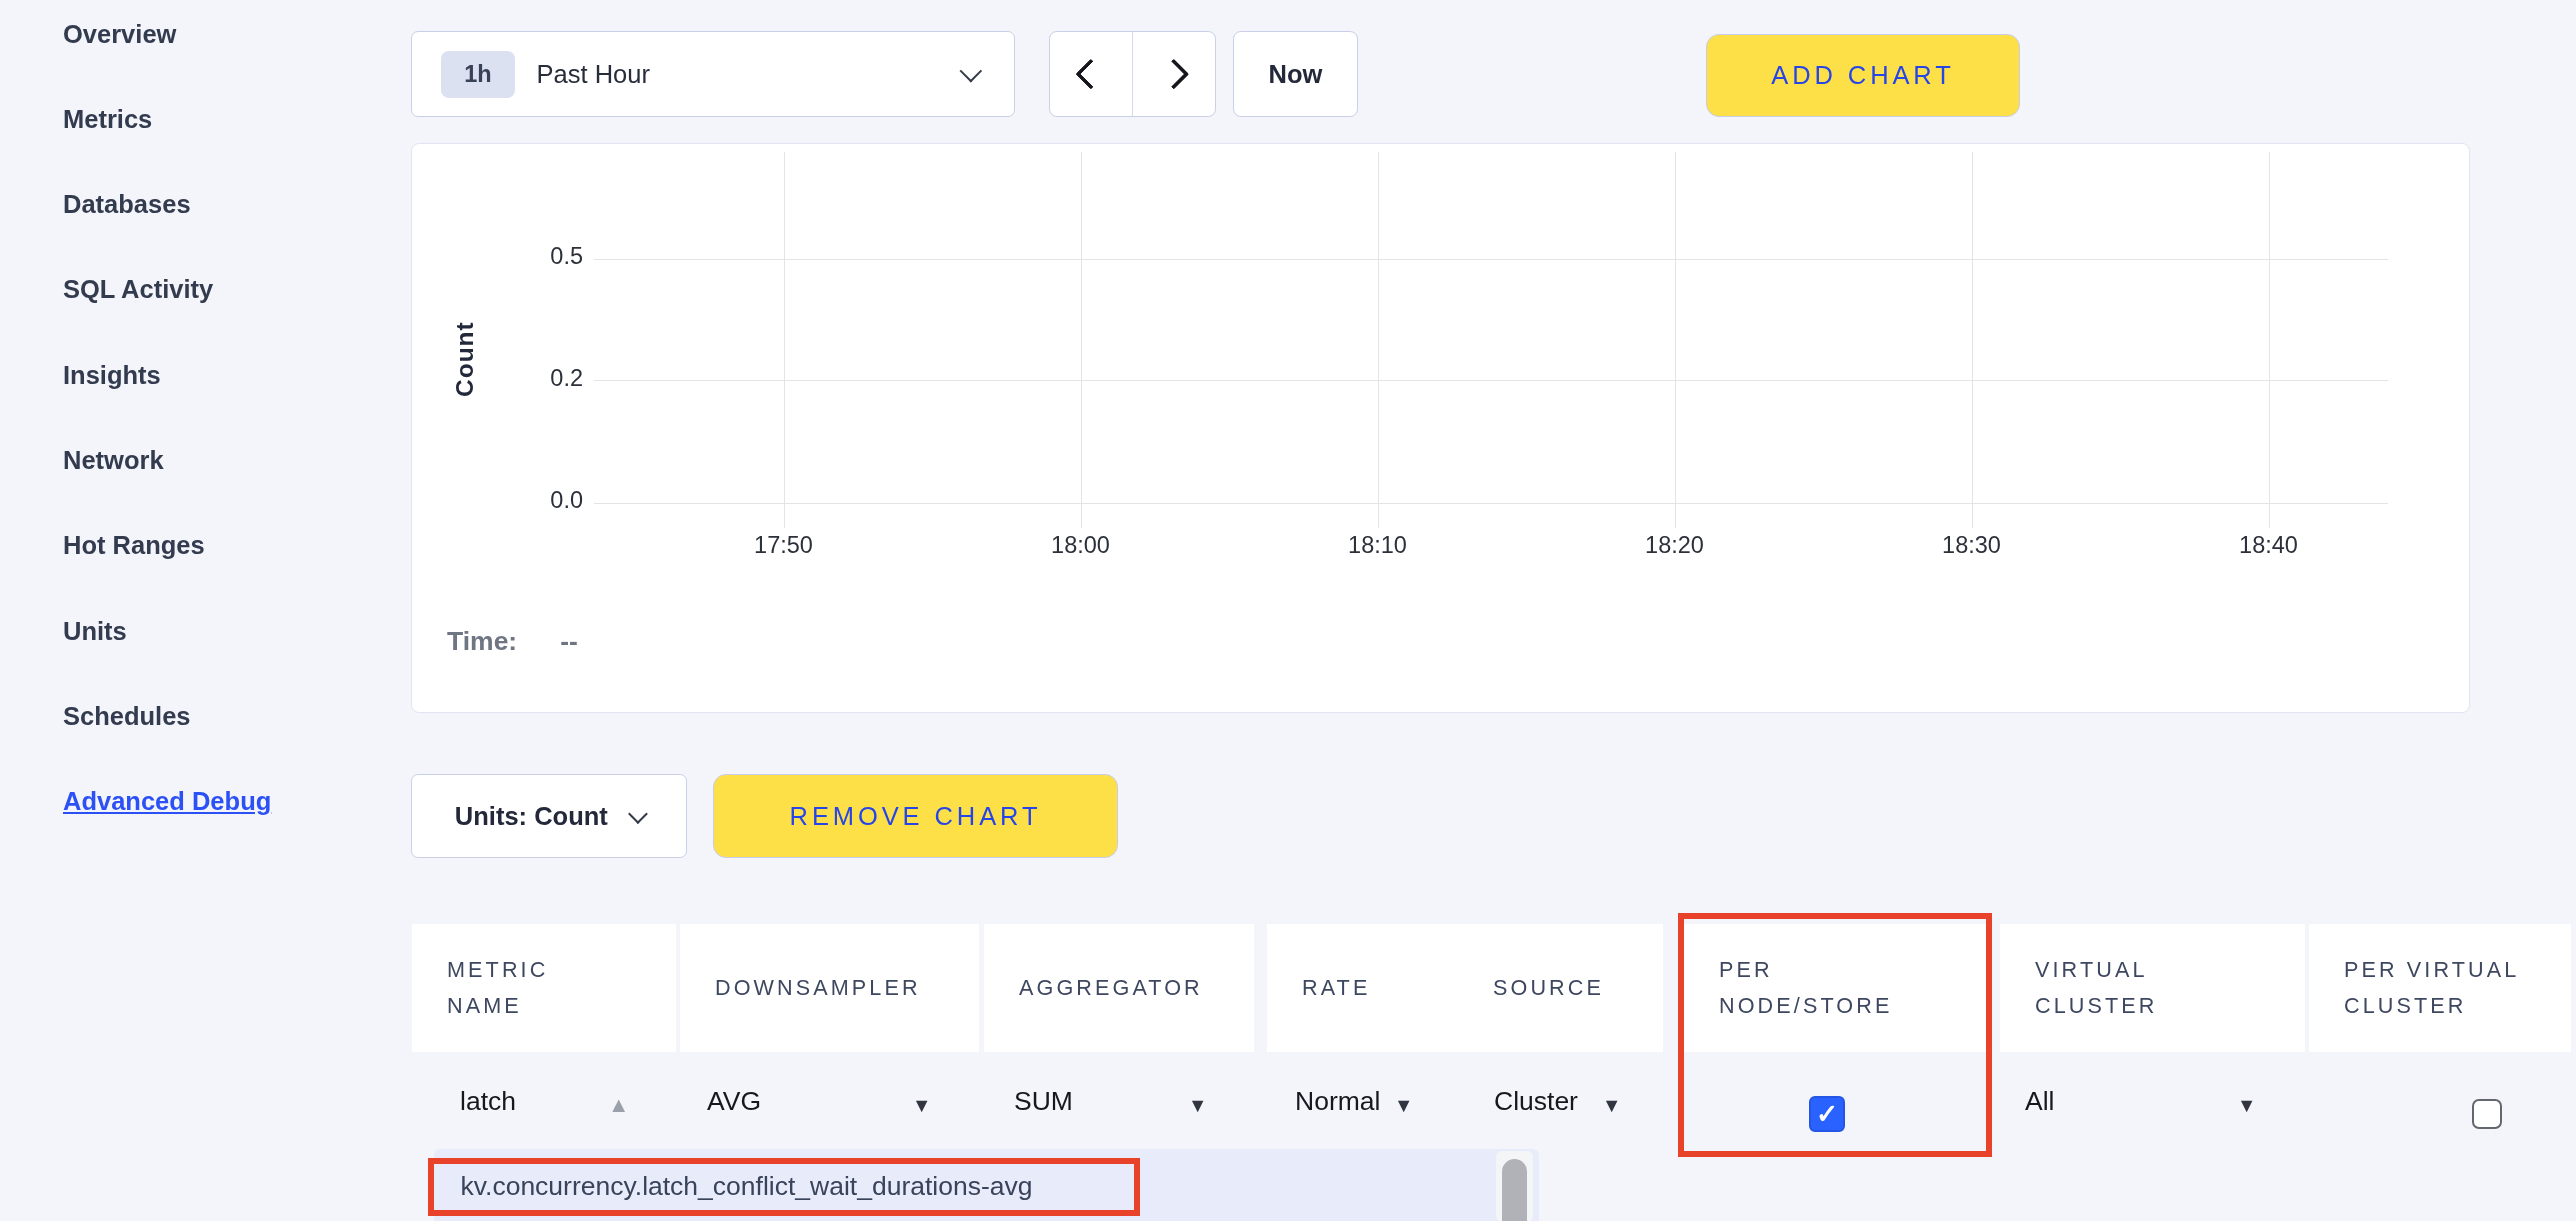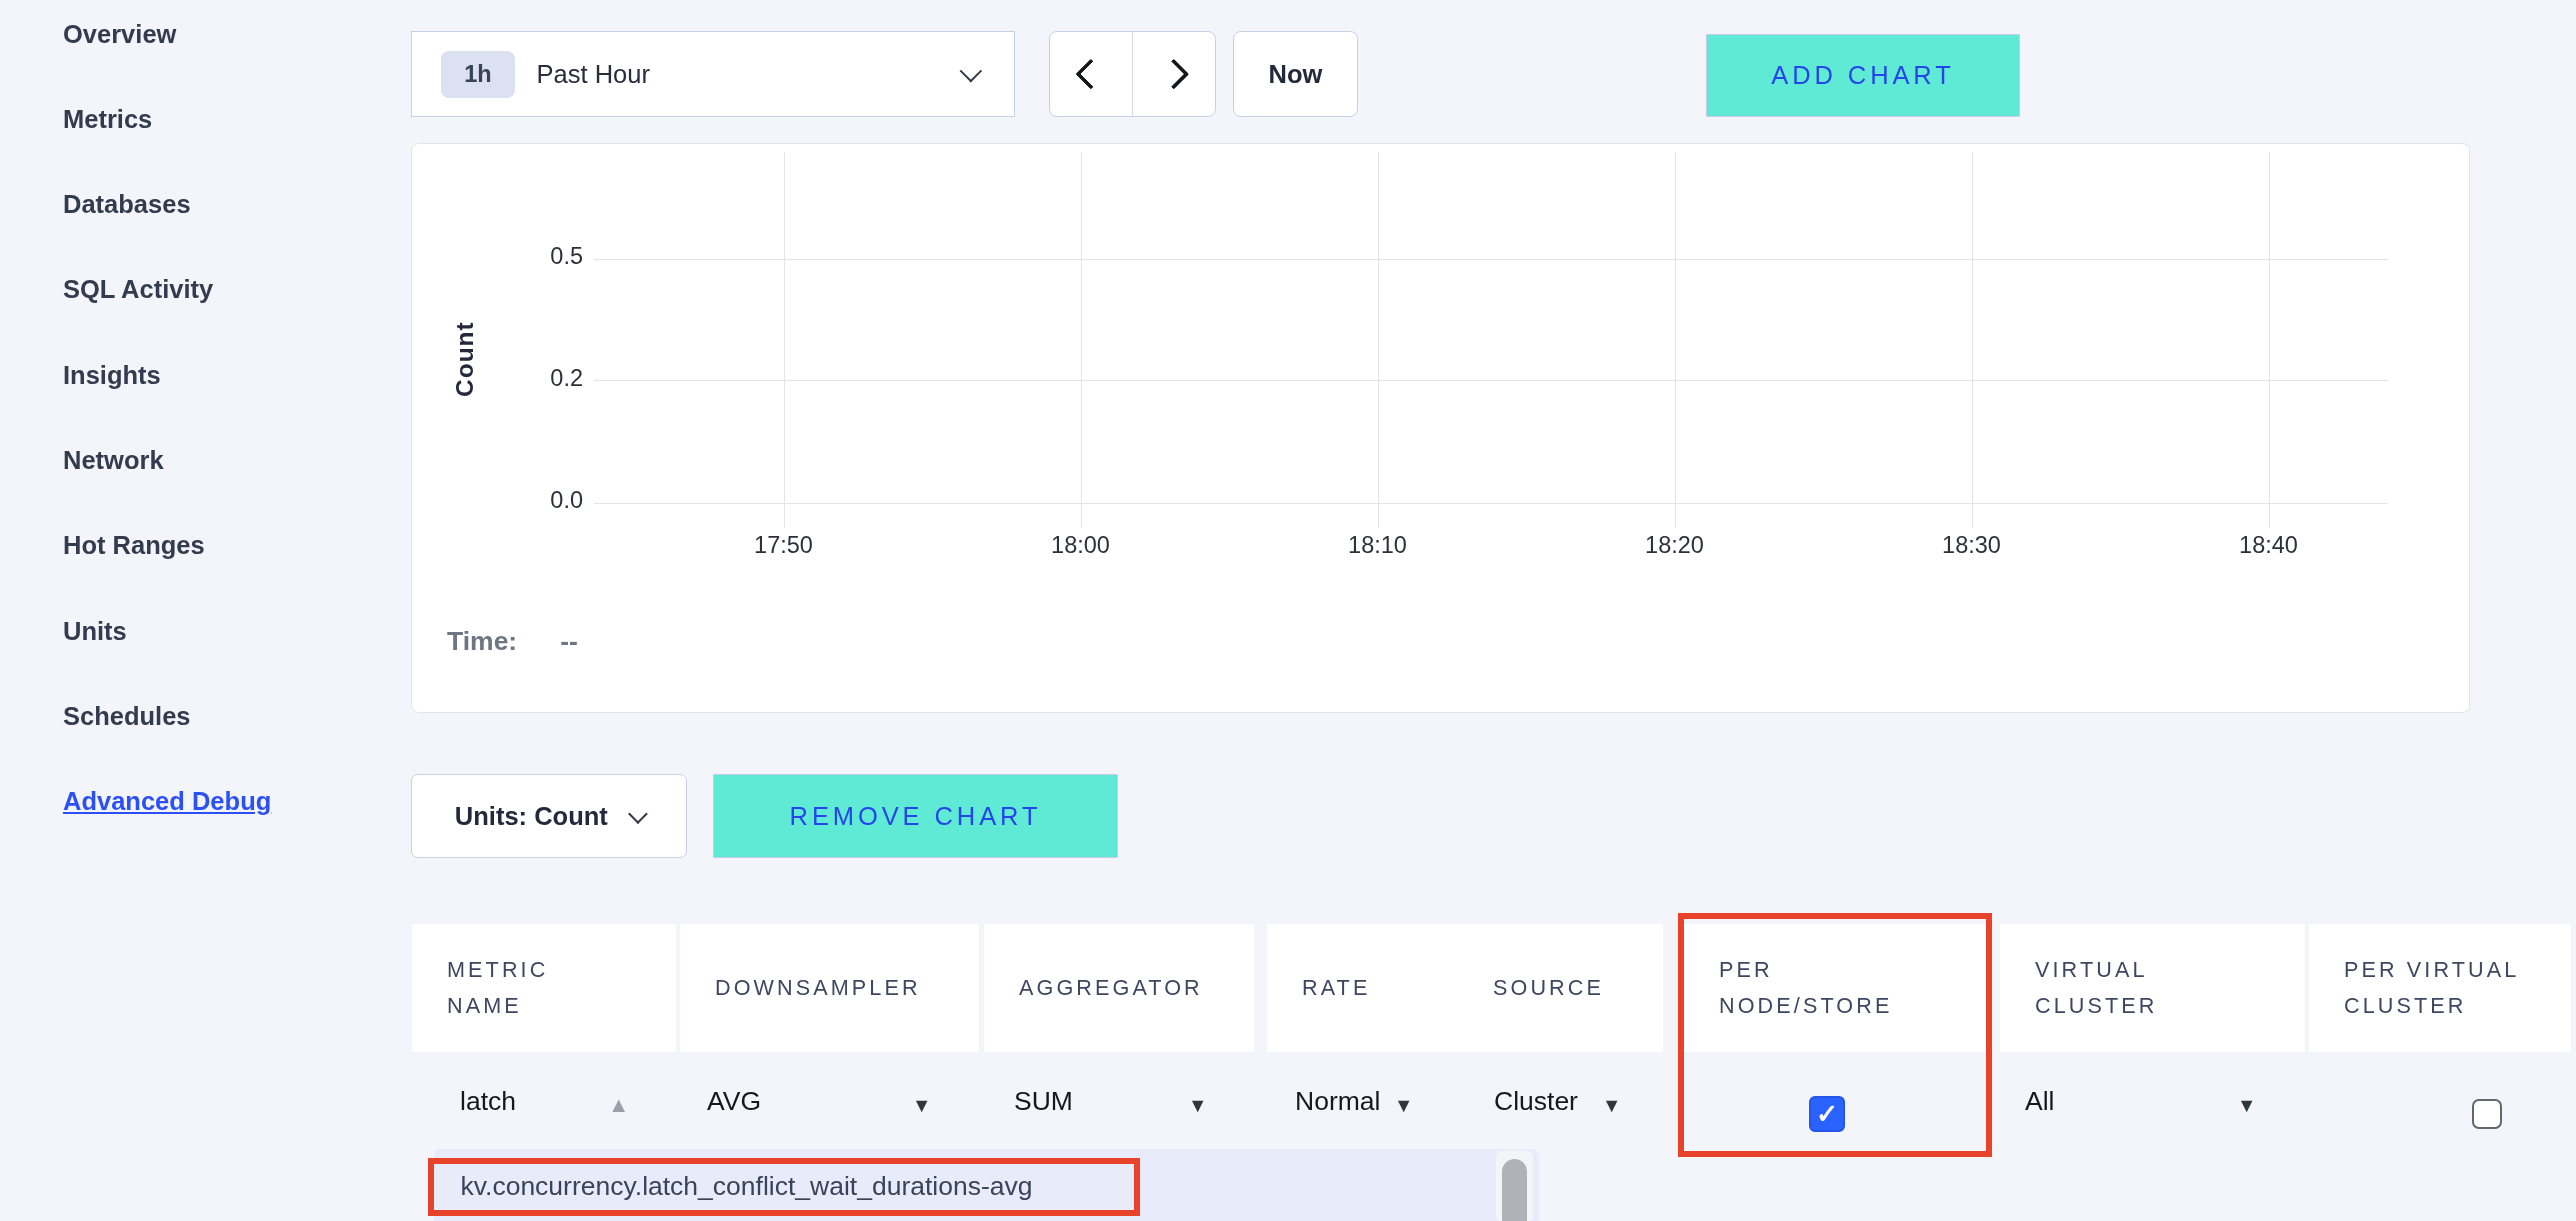--- a/index.html
+++ b/index.html
@@ -16,21 +16,21 @@
   .side-item{
     position:absolute;left:63px;height:33px;
     font-size:25.5px;font-weight:600;color:#333b4f;
     white-space:nowrap;cursor:pointer;
   }
   .side-item.active{color:#2b50f5;text-decoration:underline;}
 
   
   .time-selector{
     left:411px;top:31px;width:604px;height:86px;
-    background:#fff;border:1px solid #c9cfe6;border-radius:0;
+    background:#fff;border:1px solid #c9cfe6;border-radius:7px;
     display:flex;align-items:center;box-sizing:border-box;
   }
   .tw-badge{
     margin-left:29px;width:74px;height:47px;border-radius:7.8px;
     background:#dce1f1;color:#3a4257;font-size:23.5px;font-weight:700;
     display:flex;align-items:center;justify-content:center;
   }
   .tw-label{margin-left:21.6px;font-size:25.5px;font-weight:500;color:#272d3a;}
   .chev-down{
     width:13.7px;height:13.7px;border-right:2.9px solid #343b48;border-bottom:2.9px solid #343b48;
@@ -46,21 +46,21 @@
   .nav-cell+.nav-cell{border-left:1px solid #d4d8e8;}
   .chev-l{width:17.6px;height:17.6px;border-left:4.9px solid #15171c;border-bottom:4.9px solid #15171c;transform:rotate(45deg);border-radius:2px;}
   .chev-r{width:17.6px;height:17.6px;border-right:4.9px solid #15171c;border-top:4.9px solid #15171c;transform:rotate(45deg);border-radius:2px;}
   .now-btn{
     left:1233px;top:31px;width:125px;height:86px;
     background:#fff;border:1px solid #c9cfe6;border-radius:7.8px;
     display:flex;align-items:center;justify-content:center;
     font-size:25.5px;font-weight:700;color:#23293a;box-sizing:border-box;cursor:pointer;
   }
   .ghost-btn{
-    background:#5eead4;border:1px solid #c7cde8;border-radius:1px;
+    background:#fde047;border:1px solid #c7cde8;border-radius:13px;
     display:flex;align-items:center;justify-content:center;
     color:#2645e9;font-size:25.5px;font-weight:500;letter-spacing:3.9px;
     box-sizing:border-box;cursor:pointer;white-space:nowrap;
   }
   .add-chart{left:1706px;top:34px;width:314px;height:83px;}
   .remove-chart{left:713px;top:774px;width:405px;height:84px;}
 
   
   .chart-card{
     left:411px;top:143px;width:2059px;height:570px;

